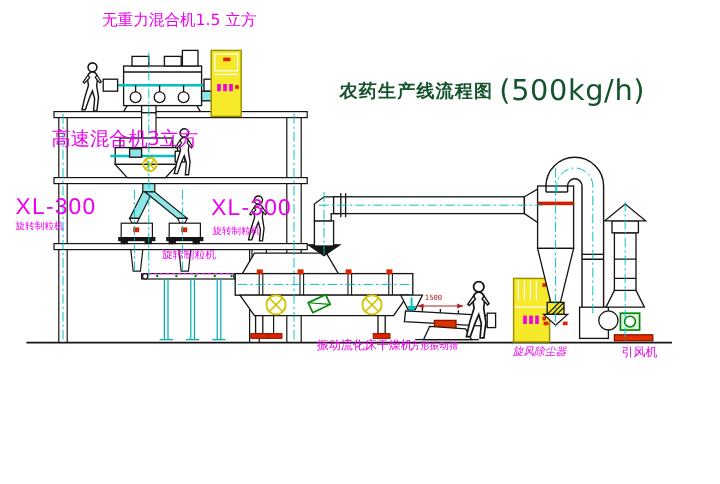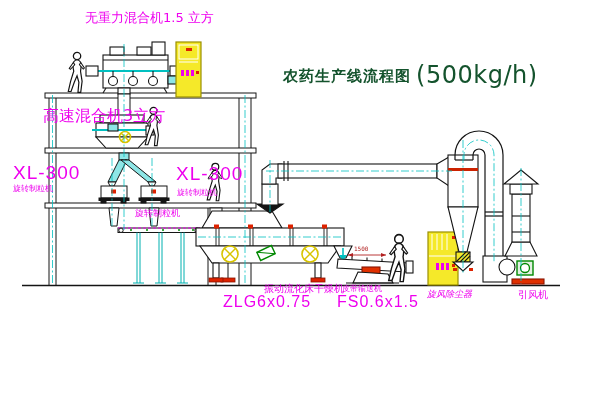--- a/index.html
+++ b/index.html
@@ -287,22 +287,20 @@
 
   <div class="lbl model" style="left:13px;top:163px;font-size:19px;">XL-300</div>
   <div class="lbl" style="left:13px;top:185px;font-size:8px;">旋转制粒机</div>
 
   <div class="lbl model" style="left:176px;top:164px;font-size:19px;">XL-300</div>
   <div class="lbl" style="left:177px;top:189px;font-size:8px;">旋转制粒机</div>
 
   <div class="lbl" style="left:135px;top:209px;font-size:9px;">旋转制粒机</div>
 
   <div class="lbl" style="left:232px;top:284px;font-size:10px;margin-left:32px;">振动流化床干燥机</div>
-  <div class="lbl model" style="left:223px;top:294px;font-size:16px;">ZLG6x0.75</div>
-
-  <div class="lbl" style="left:342px;top:285px;font-size:8px;">皮带输送机</div>
-  <div class="lbl model" style="left:337px;top:294px;font-size:16px;">FS0.6x1.5</div>
+
+  <div class="lbl" style="left:342px;top:285px;font-size:8px;">方形振动筛</div>
 
   <div class="lbl" style="left:427px;top:290px;font-size:9px;font-style:italic;">旋风除尘器</div>
   <div class="lbl" style="left:518px;top:290px;font-size:10px;">引风机</div>
 
   <div class="lbl dim" style="left:354px;top:246px;font-size:6px;">1500</div>
 </div>
 
 </body></html>

